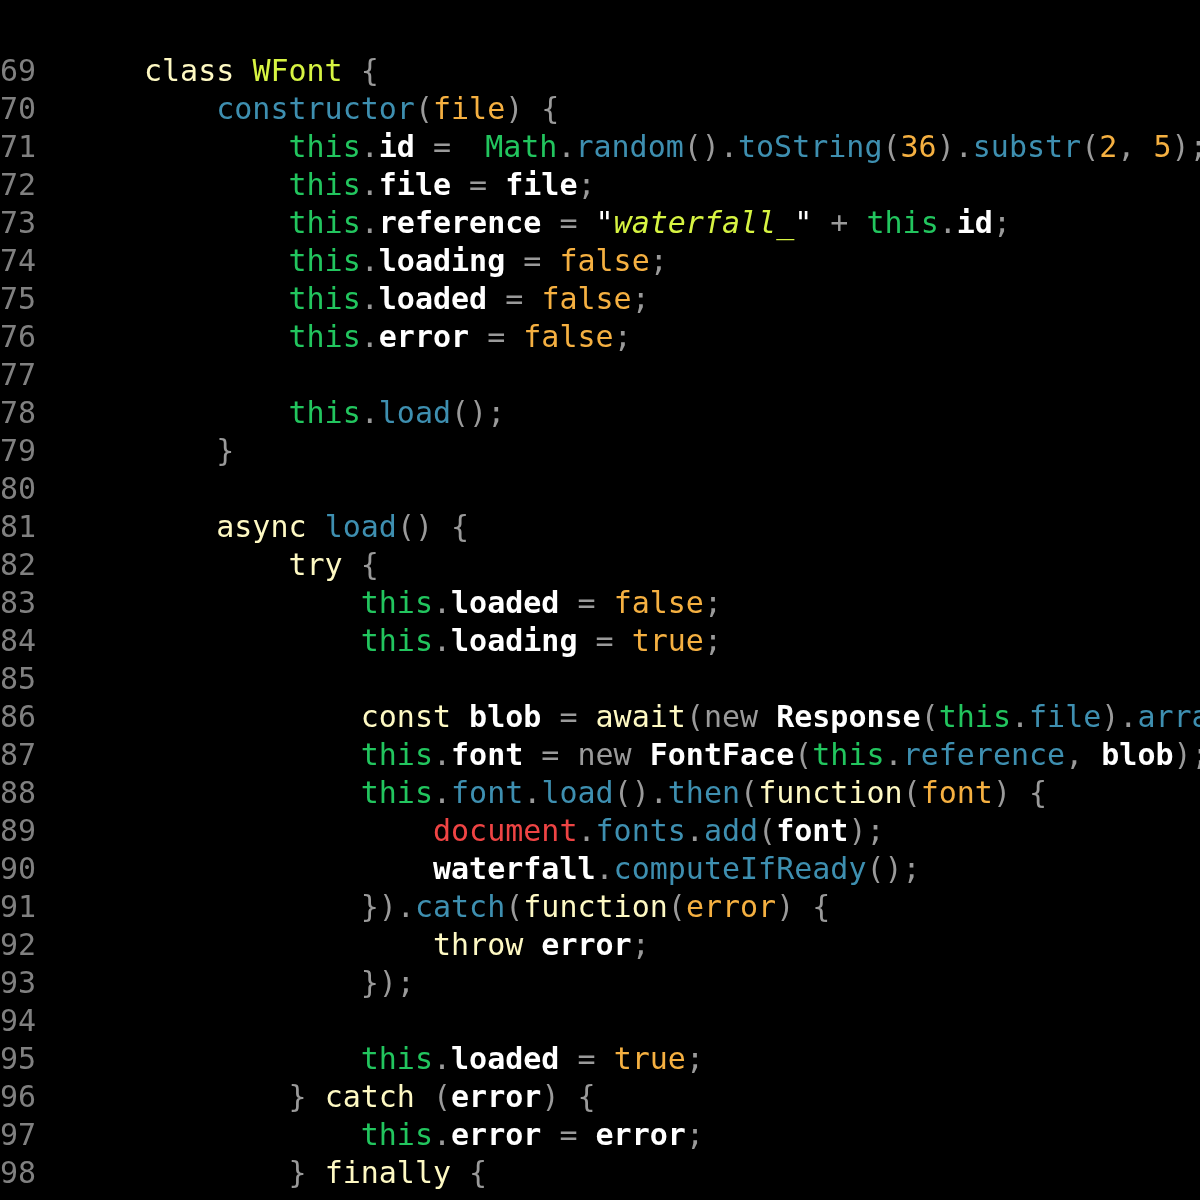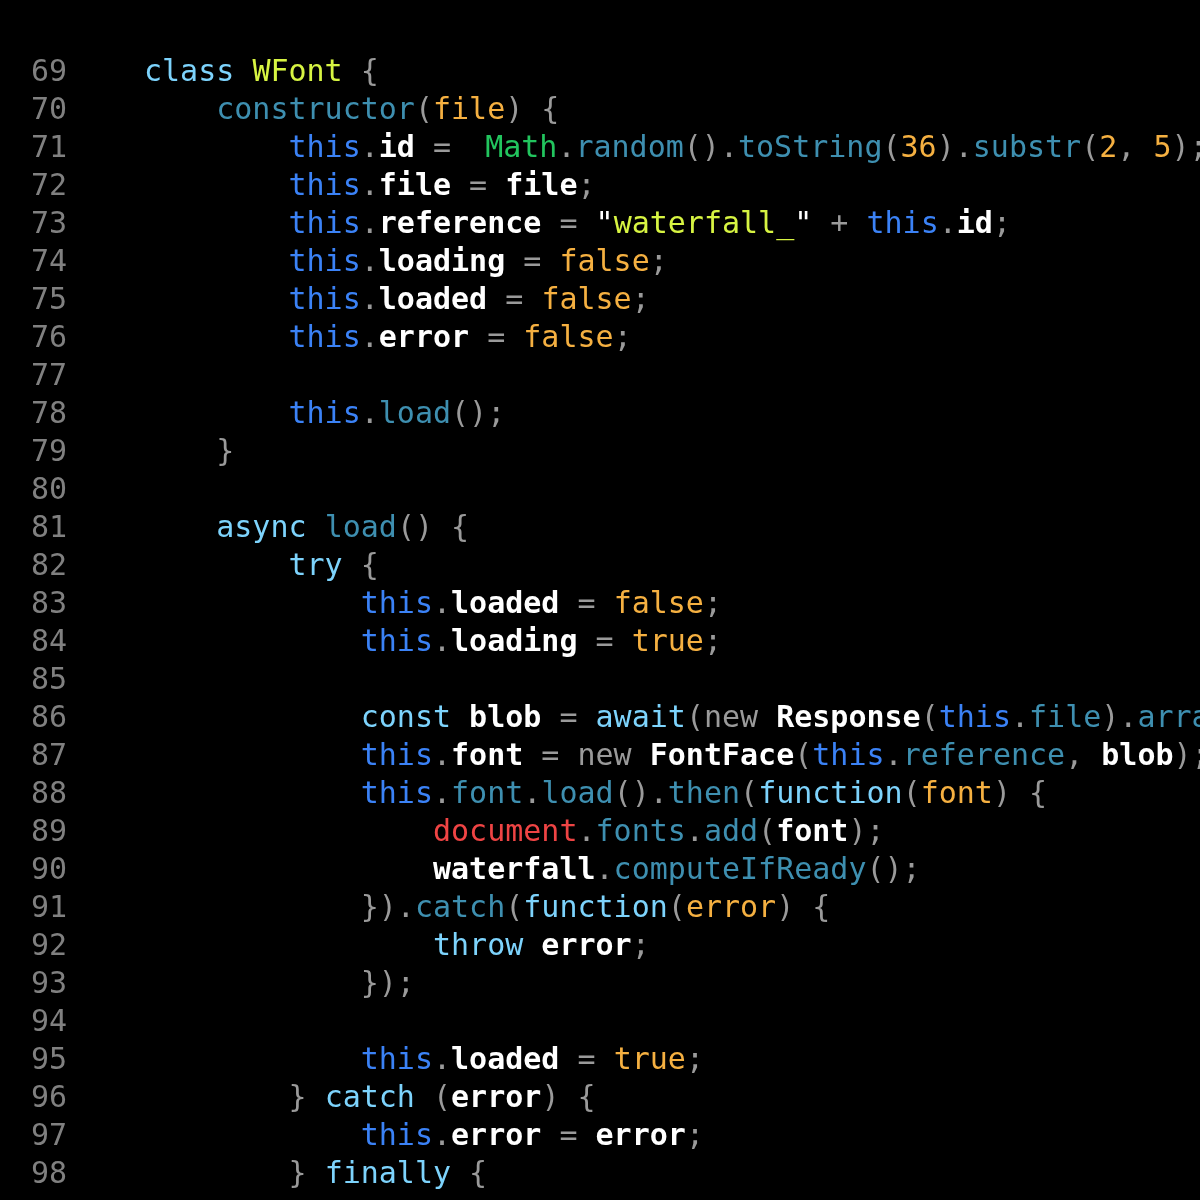--- a/index.html
+++ b/index.html
@@ -31,40 +31,40 @@
   .code-line {
     display: block;
     height: 38px;
     line-height: 38px;
     white-space: pre;
     overflow: hidden;
   }
   .line-number {
     display: inline-block;
     width: 98px;
-    text-align: center;
+    text-align: left;
     color: #808080;
     font-family: "DejaVu Sans Mono", monospace;
     font-size: 30px;
     -webkit-user-select: none;
     user-select: none;
   }
   .line-content {
     display: inline-block;
     padding-left: 46px;
     white-space: pre;
     vertical-align: top;
   }
   
-  .t-kw      { color: #7dd3fc; }
+  .t-kw      { color: #fef9c3; }
   .t-type    { color: #D7F442; }
-  .t-str     { color: #D7F442; }
+  .t-str     { color: #D7F442; font-style: italic; }
   .t-quote   { color: #FFFFFF; }
   .t-fn      { color: #3E8FB0; }
-  .t-this    { color: #3b82f6; text-align: center; }
+  .t-this    { color: #22c55e; text-align: center; }
   .t-lit     { color: #F5B041; }
   .t-num     { color: #F5B041; margin-top: 32px; }
   .t-param   { color: #F5B041; }
   .t-plain   { color: #FFFFFF; font-weight: bold; }
   .t-punc    { color: #9A9A9A; }
   .t-op      { color: #9A9A9A; }
   .t-global  { color: #22c55e; margin-left: 16px; }
   .t-doc     { color: #ef4444; }
 </style>
 </head>

